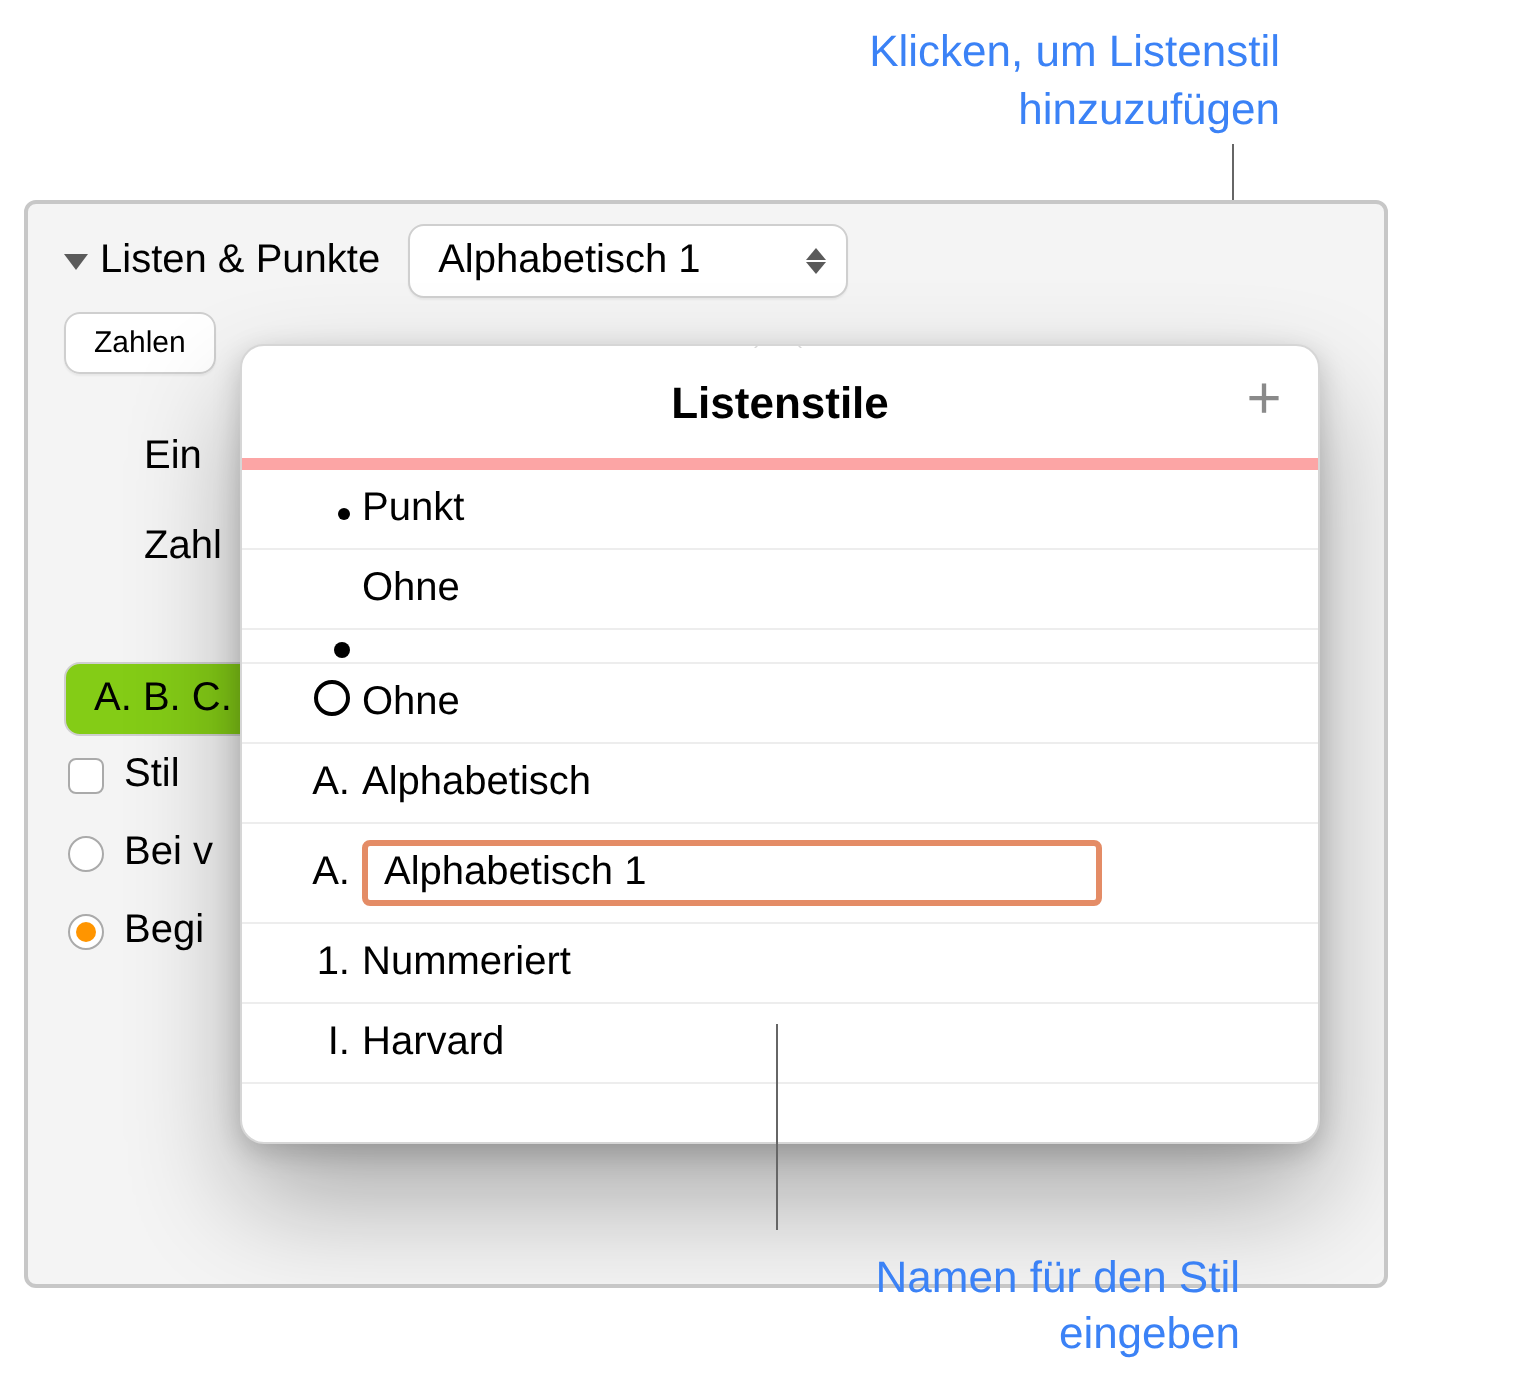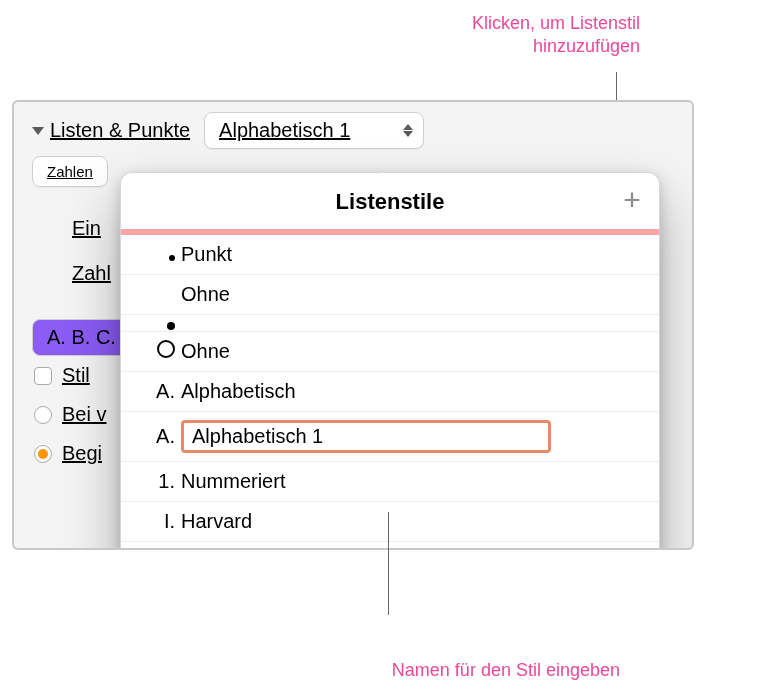--- a/index.html
+++ b/index.html
@@ -4,36 +4,35 @@
   <style>
     * { margin: 0; padding: 0; box-sizing: border-box; }
     body {
       font-family: -apple-system, "Helvetica Neue", Arial, sans-serif;
       width: 758px;
       height: 700px;
       background: #fff;
       position: relative;
       overflow: hidden;
     }
-    .annotation { position: absolute; font-size: 18px; color: #ec4899; text-align: right; line-height: 1.3; }
+    .annotation { position: absolute; font-size: 22px; color: #3b82f6; text-align: right; line-height: 1.3; }
     .annotation-top { top: 12px; right: 118px; width: 260px; }
     .annotation-bottom { bottom: 18px; left: 370px; width: 250px; }
     .callout-line { position: absolute; background: #666; }
     .callout-top-v { top: 72px; left: 616px; width: 1px; height: 126px; }
     .callout-bottom-v { top: 512px; left: 388px; width: 1px; height: 103px; }
 
     .panel-window {
       position: absolute;
       top: 100px; left: 12px;
-      width: 682px; height: 450px;
+      width: 682px; height: 544px;
       border: 2px solid #c7c7c7;
       border-radius: 6px;
       background: #f4f4f4;
       overflow: hidden;
-      text-decoration: underline;
     }
     .panel-row {
       display: flex;
       align-items: center;
       padding: 10px 18px 0;
       gap: 14px;
     }
     .section-header {
       display: flex; align-items: center;
       gap: 6px;
@@ -65,21 +64,21 @@
     }
     .updown .up { border-bottom: 6px solid #5a5a5a; }
     .updown .down { border-top: 6px solid #5a5a5a; }
     .secondary-btn {
       background: #fff; border: 1px solid #cfcfcf; border-radius: 8px;
       padding: 6px 14px; font-size: 15px;
       box-shadow: 0 1px 1px rgba(0,0,0,0.05);
     }
     .label-col { padding: 14px 0 0 58px; font-size: 20px; }
     .label-col .lbl { margin: 22px 0; }
-    .pill-btn { margin: 12px 0 0 18px; display: inline-block; background: #8b5cf6; border: 1px solid #cfcfcf; border-radius: 8px; padding: 6px 14px; font-size: 20px; }
+    .pill-btn { margin: 24px 0 0 18px; display: inline-block; background: #84cc16; border: 1px solid #cfcfcf; border-radius: 8px; padding: 6px 14px; font-size: 20px; }
     .check-row, .radio-row { display: flex; align-items: center; gap: 10px; padding: 8px 20px; font-size: 20px; }
     .checkbox { width: 18px; height: 18px; border: 1px solid #aaa; border-radius: 4px; background: #fff; }
     .radio { width: 18px; height: 18px; border: 1px solid #aaa; border-radius: 50%; background: #fff; display:flex; align-items:center; justify-content:center; }
     .radio.selected::after { content:''; width:10px; height:10px; border-radius:50%; background:#ff9500; }
 
     .popover {
       position: absolute;
       top: 70px; left: 106px;
       width: 540px; height: 400px;
       background: #fff;

